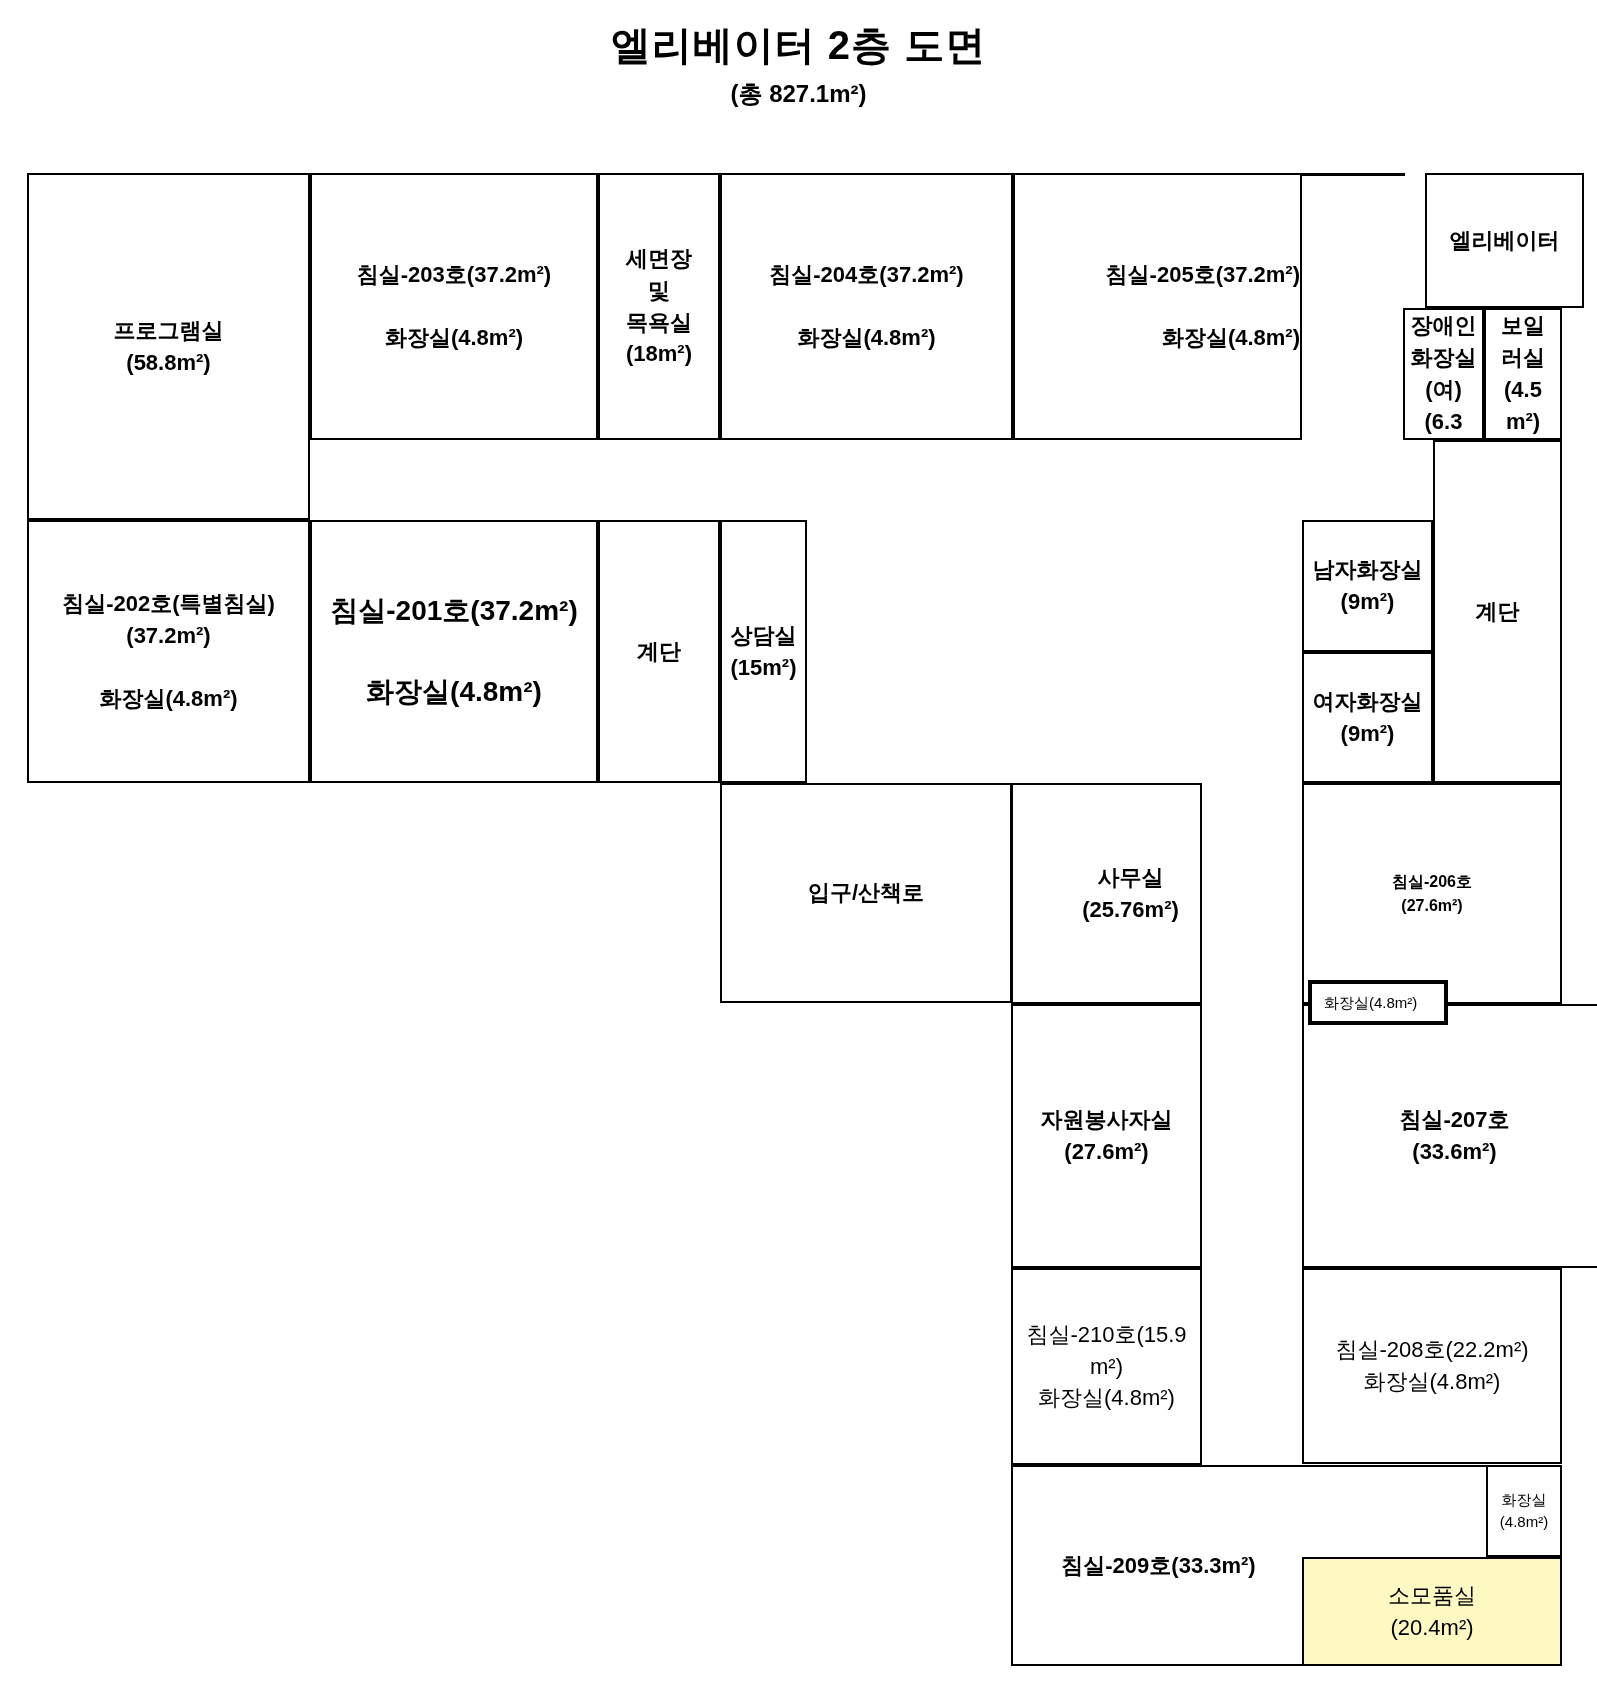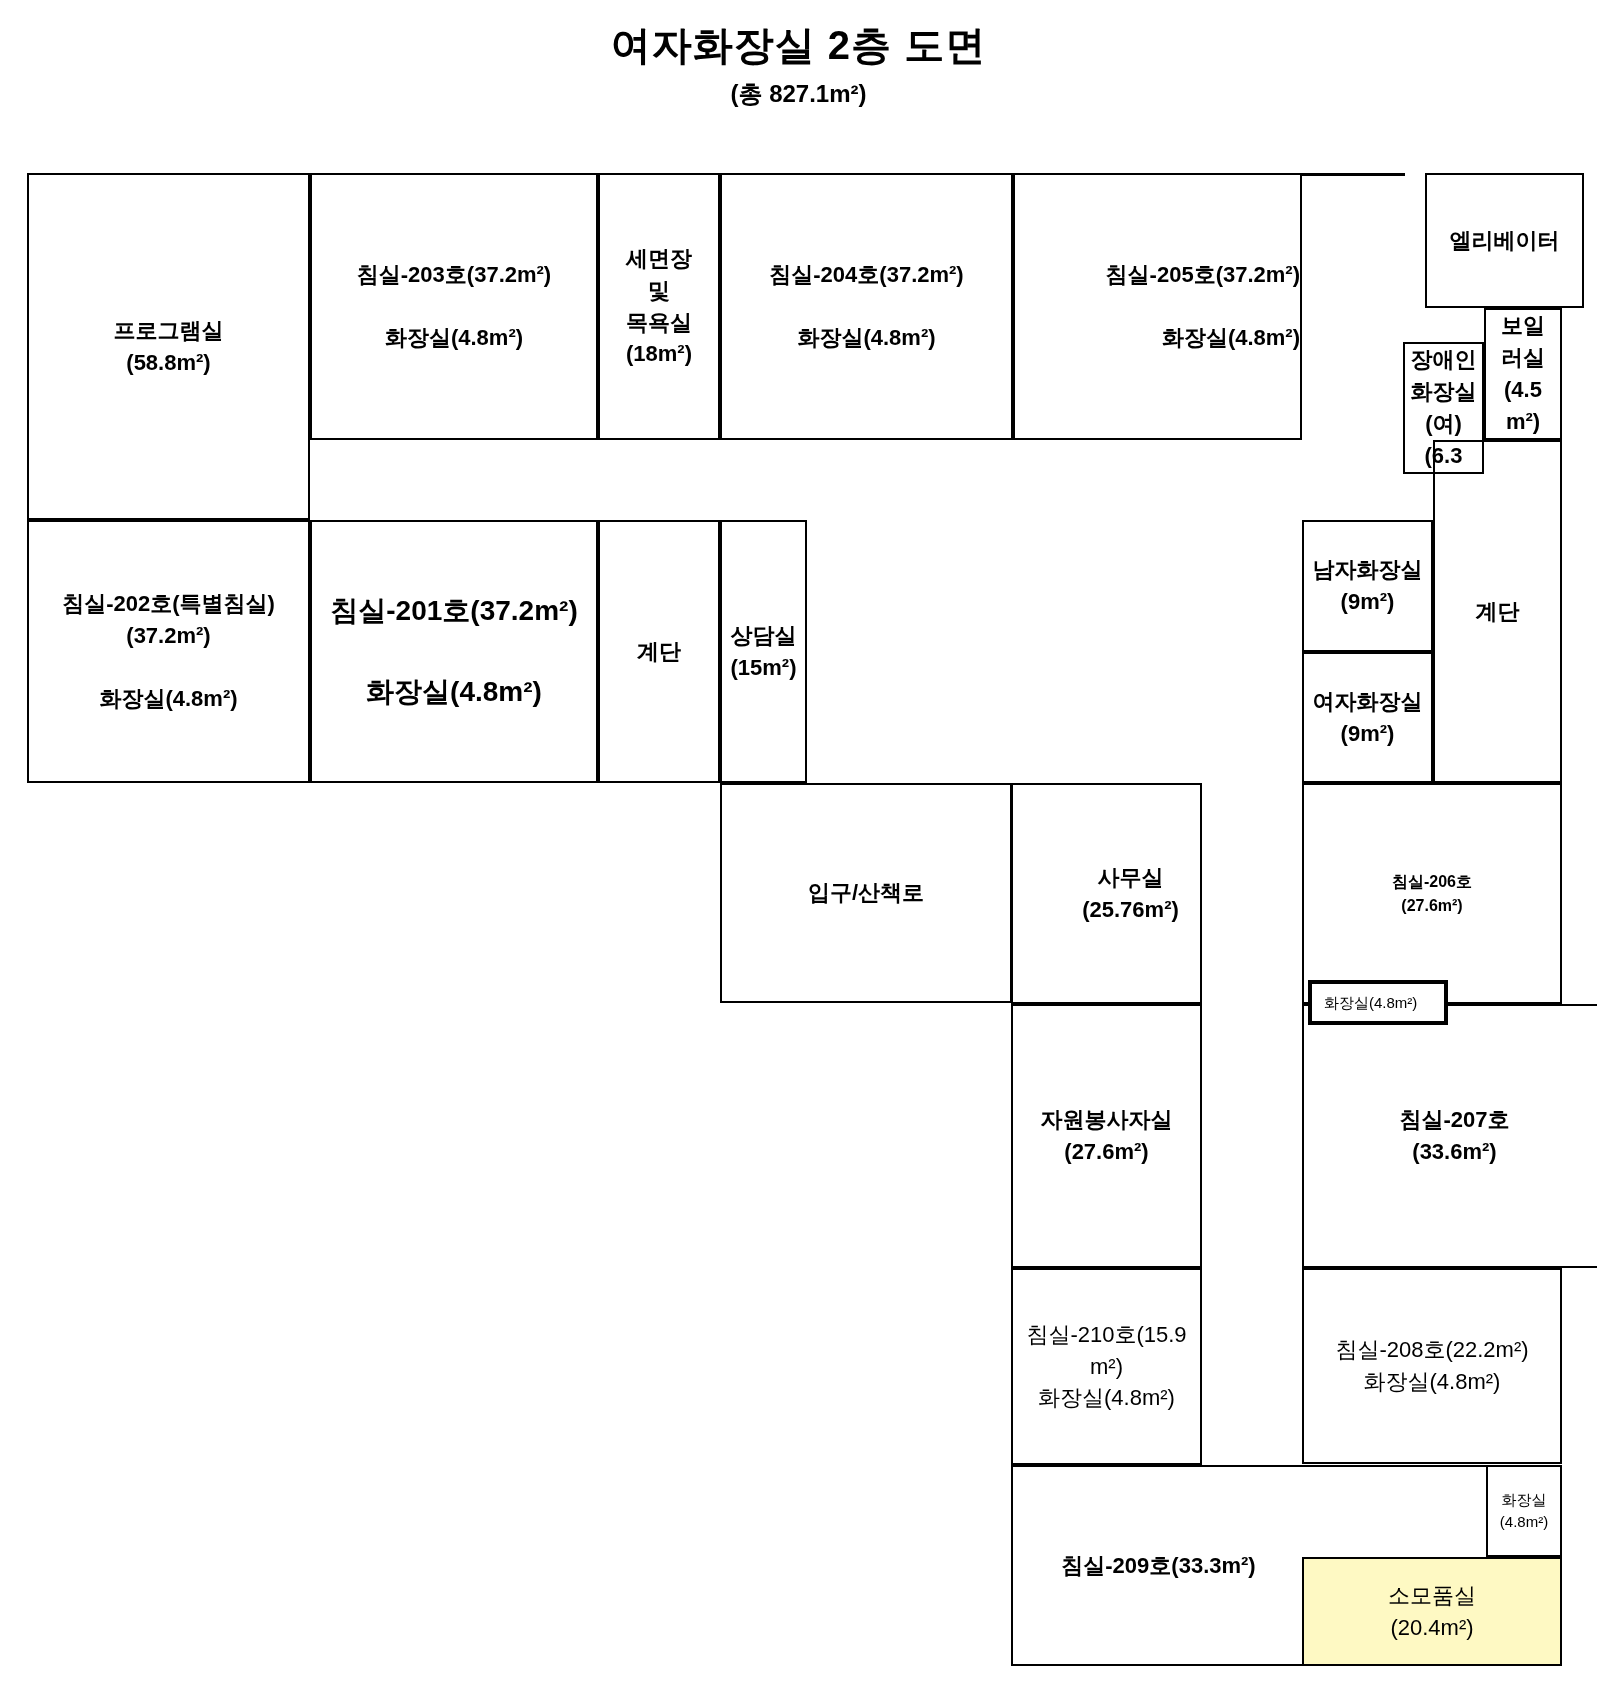--- a/index.html
+++ b/index.html
@@ -26,21 +26,21 @@
   .rline{display:block;min-height:1.45em;white-space:pre;}
   .label-box{
     position:absolute;left:0;top:0;height:100%;
     display:flex;flex-direction:column;justify-content:center;align-items:center;font-weight:bold;
   }
   .wall{position:absolute;background:#000;z-index:0;}
 </style>
 </head>
 <body>
 
-<div class="page-title">여자화장실 2층 도면</div>
+<div class="page-title">엘리베이터 2층 도면</div>
 <div class="page-subtitle">(총 827.1m²)</div>
 <div id="plan">
     <div class="room bold" style="left: 27px; top: 173px; width: 283px; height: 347px; font-size: 22px;">
       <span class="rline">프로그램실</span>
       <span class="rline">(58.8m²)</span>
     </div>
     <div class="room bold" style="left: 310px; top: 173px; width: 288px; height: 267px; font-size: 22px;">
       <span class="rline">침실-203호(37.2m²)</span>
       <span class="rline"></span>
       <span class="rline">화장실(4.8m²)</span>
@@ -57,21 +57,21 @@
       <span class="rline">화장실(4.8m²)</span>
     </div>
     <div class="room bold" style="left: 1013px; top: 173px; width: 289px; height: 267px; font-size: 22px; align-items: flex-end;">
       <span class="rline">침실-205호(37.2m²)</span>
       <span class="rline"></span>
       <span class="rline">화장실(4.8m²)</span>
     </div>
     <div class="room bold" style="left: 1425px; top: 173px; width: 159px; height: 135px; font-size: 22px;">
       <span class="rline">엘리베이터</span>
     </div>
-    <div class="room bold" style="left: 1403px; top: 308px; width: 81px; height: 132px; font-size: 22px; margin-top: 34px;">
+    <div class="room bold" style="left: 1403px; top: 308px; width: 81px; height: 132px; font-size: 22px;">
       <span class="rline">장애인</span>
       <span class="rline">화장실</span>
       <span class="rline">(여)</span>
       <span class="rline">(6.3</span>
     </div>
     <div class="room bold" style="left: 1484px; top: 308px; width: 78px; height: 132px; font-size: 22px;">
       <span class="rline">보일</span>
       <span class="rline">러실</span>
       <span class="rline">(4.5</span>
       <span class="rline">m²)</span>

